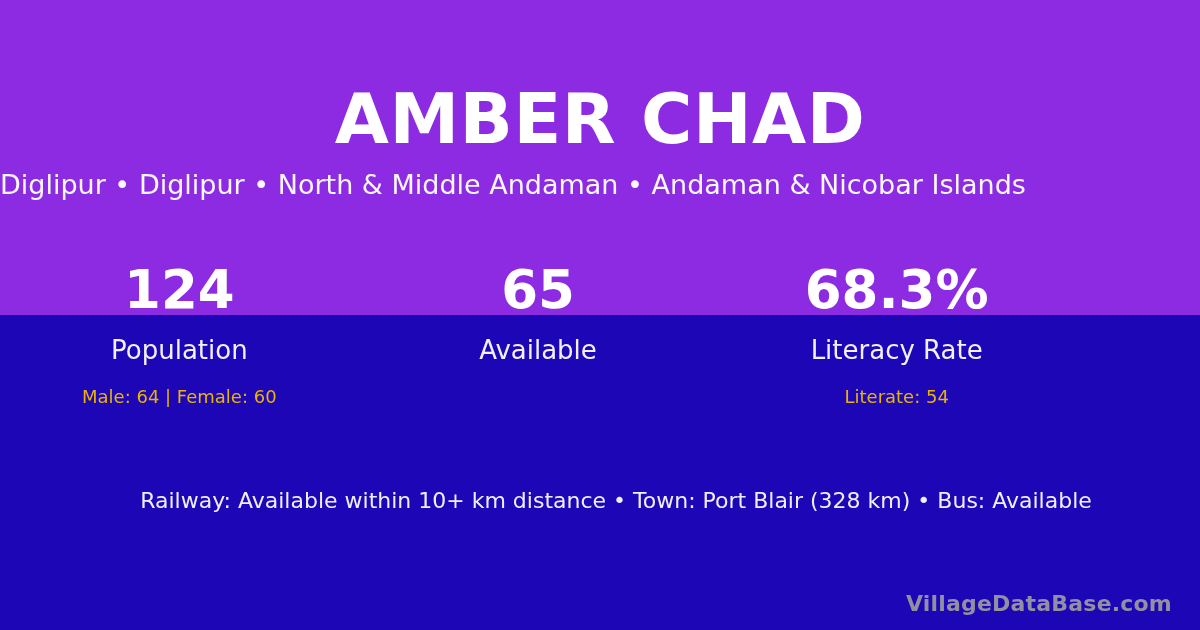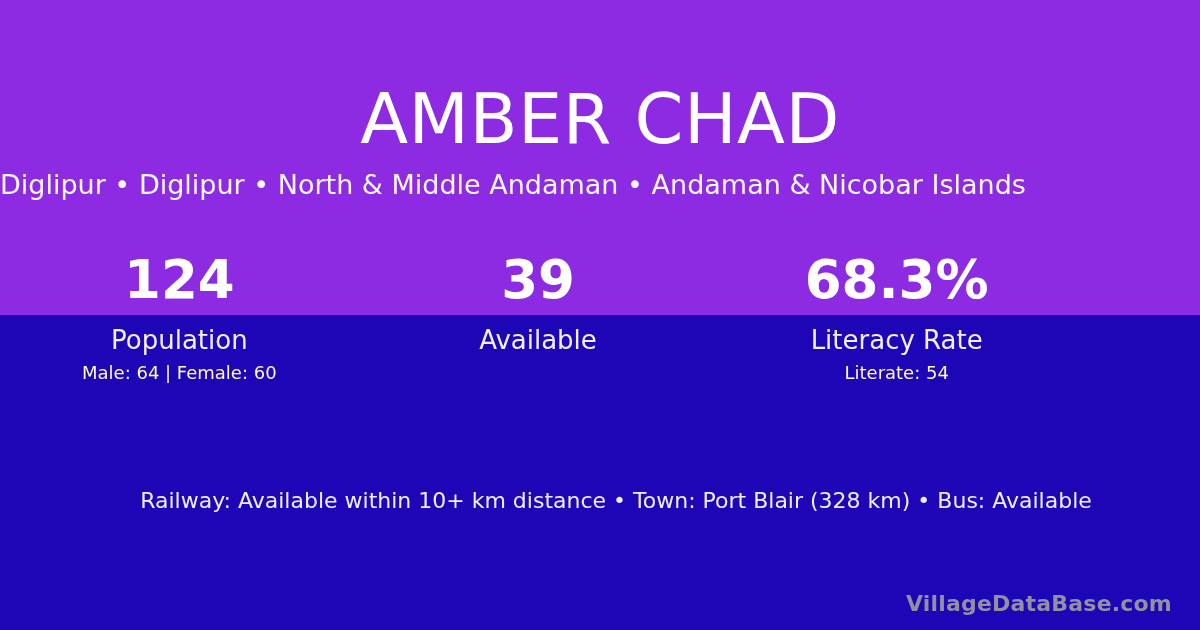--- a/index.html
+++ b/index.html
@@ -43,42 +43,42 @@
     top: 0;
     width: 1200px;
     z-index: 5;
     text-align: center;
   }
   #village-title {
     margin: 0;
     padding-top: 82px;
     font-size: 70px;
     line-height: 74px;
-    font-weight: normal;
+    font-weight: bold;
     color: #FFFFFF;
     letter-spacing: 0.5px;
     text-align: center;
     white-space: nowrap;
   }
   #location-breadcrumb {
     margin: 0;
     padding-top: 13px;
     font-size: 27px;
     line-height: 32px;
     font-weight: normal;
     color: #FAF7FE;
     text-align: left;
     white-space: nowrap;
   }
 
   
   #stats-row {
     position: absolute;
     left: 0;
-    top: 252px;
+    top: 262px;
     width: 1076px;
     height: 140px;
     display: flex;
     flex-direction: row;
     z-index: 5;
   }
   .stat-block {
     flex: 1 1 0;
     text-align: center;
     position: relative;
@@ -92,25 +92,25 @@
   }
   .stat-label {
     margin-top: 17px;
     font-size: 26px;
     line-height: 30px;
     font-weight: normal;
     color: #F2F0FB;
     white-space: nowrap;
   }
   .stat-sub {
-    margin-top: 7px;
+    margin-top: 21px;
     font-size: 18px;
     line-height: 22px;
     font-weight: normal;
-    color: #fef9c3;
+    color: #eab308;
     white-space: nowrap;
     min-height: 22px;
   }
 
   
   #amenities-line {
     position: absolute;
     left: 16px;
     top: 486px;
     width: 1200px;
@@ -155,21 +155,21 @@
 
   <div id="stats-row">
 
     <div class="stat-block">
       <div class="stat-value">124</div>
       <div class="stat-label">Population</div>
       <div class="stat-sub">Male: 64 | Female: 60</div>
     </div>
 
     <div class="stat-block">
-      <div class="stat-value">39</div>
+      <div class="stat-value">65</div>
       <div class="stat-label">Available</div>
       <div class="stat-sub"></div>
     </div>
 
     <div class="stat-block">
       <div class="stat-value">68.3%</div>
       <div class="stat-label">Literacy Rate</div>
       <div class="stat-sub">Literate: 54</div>
     </div>
 

